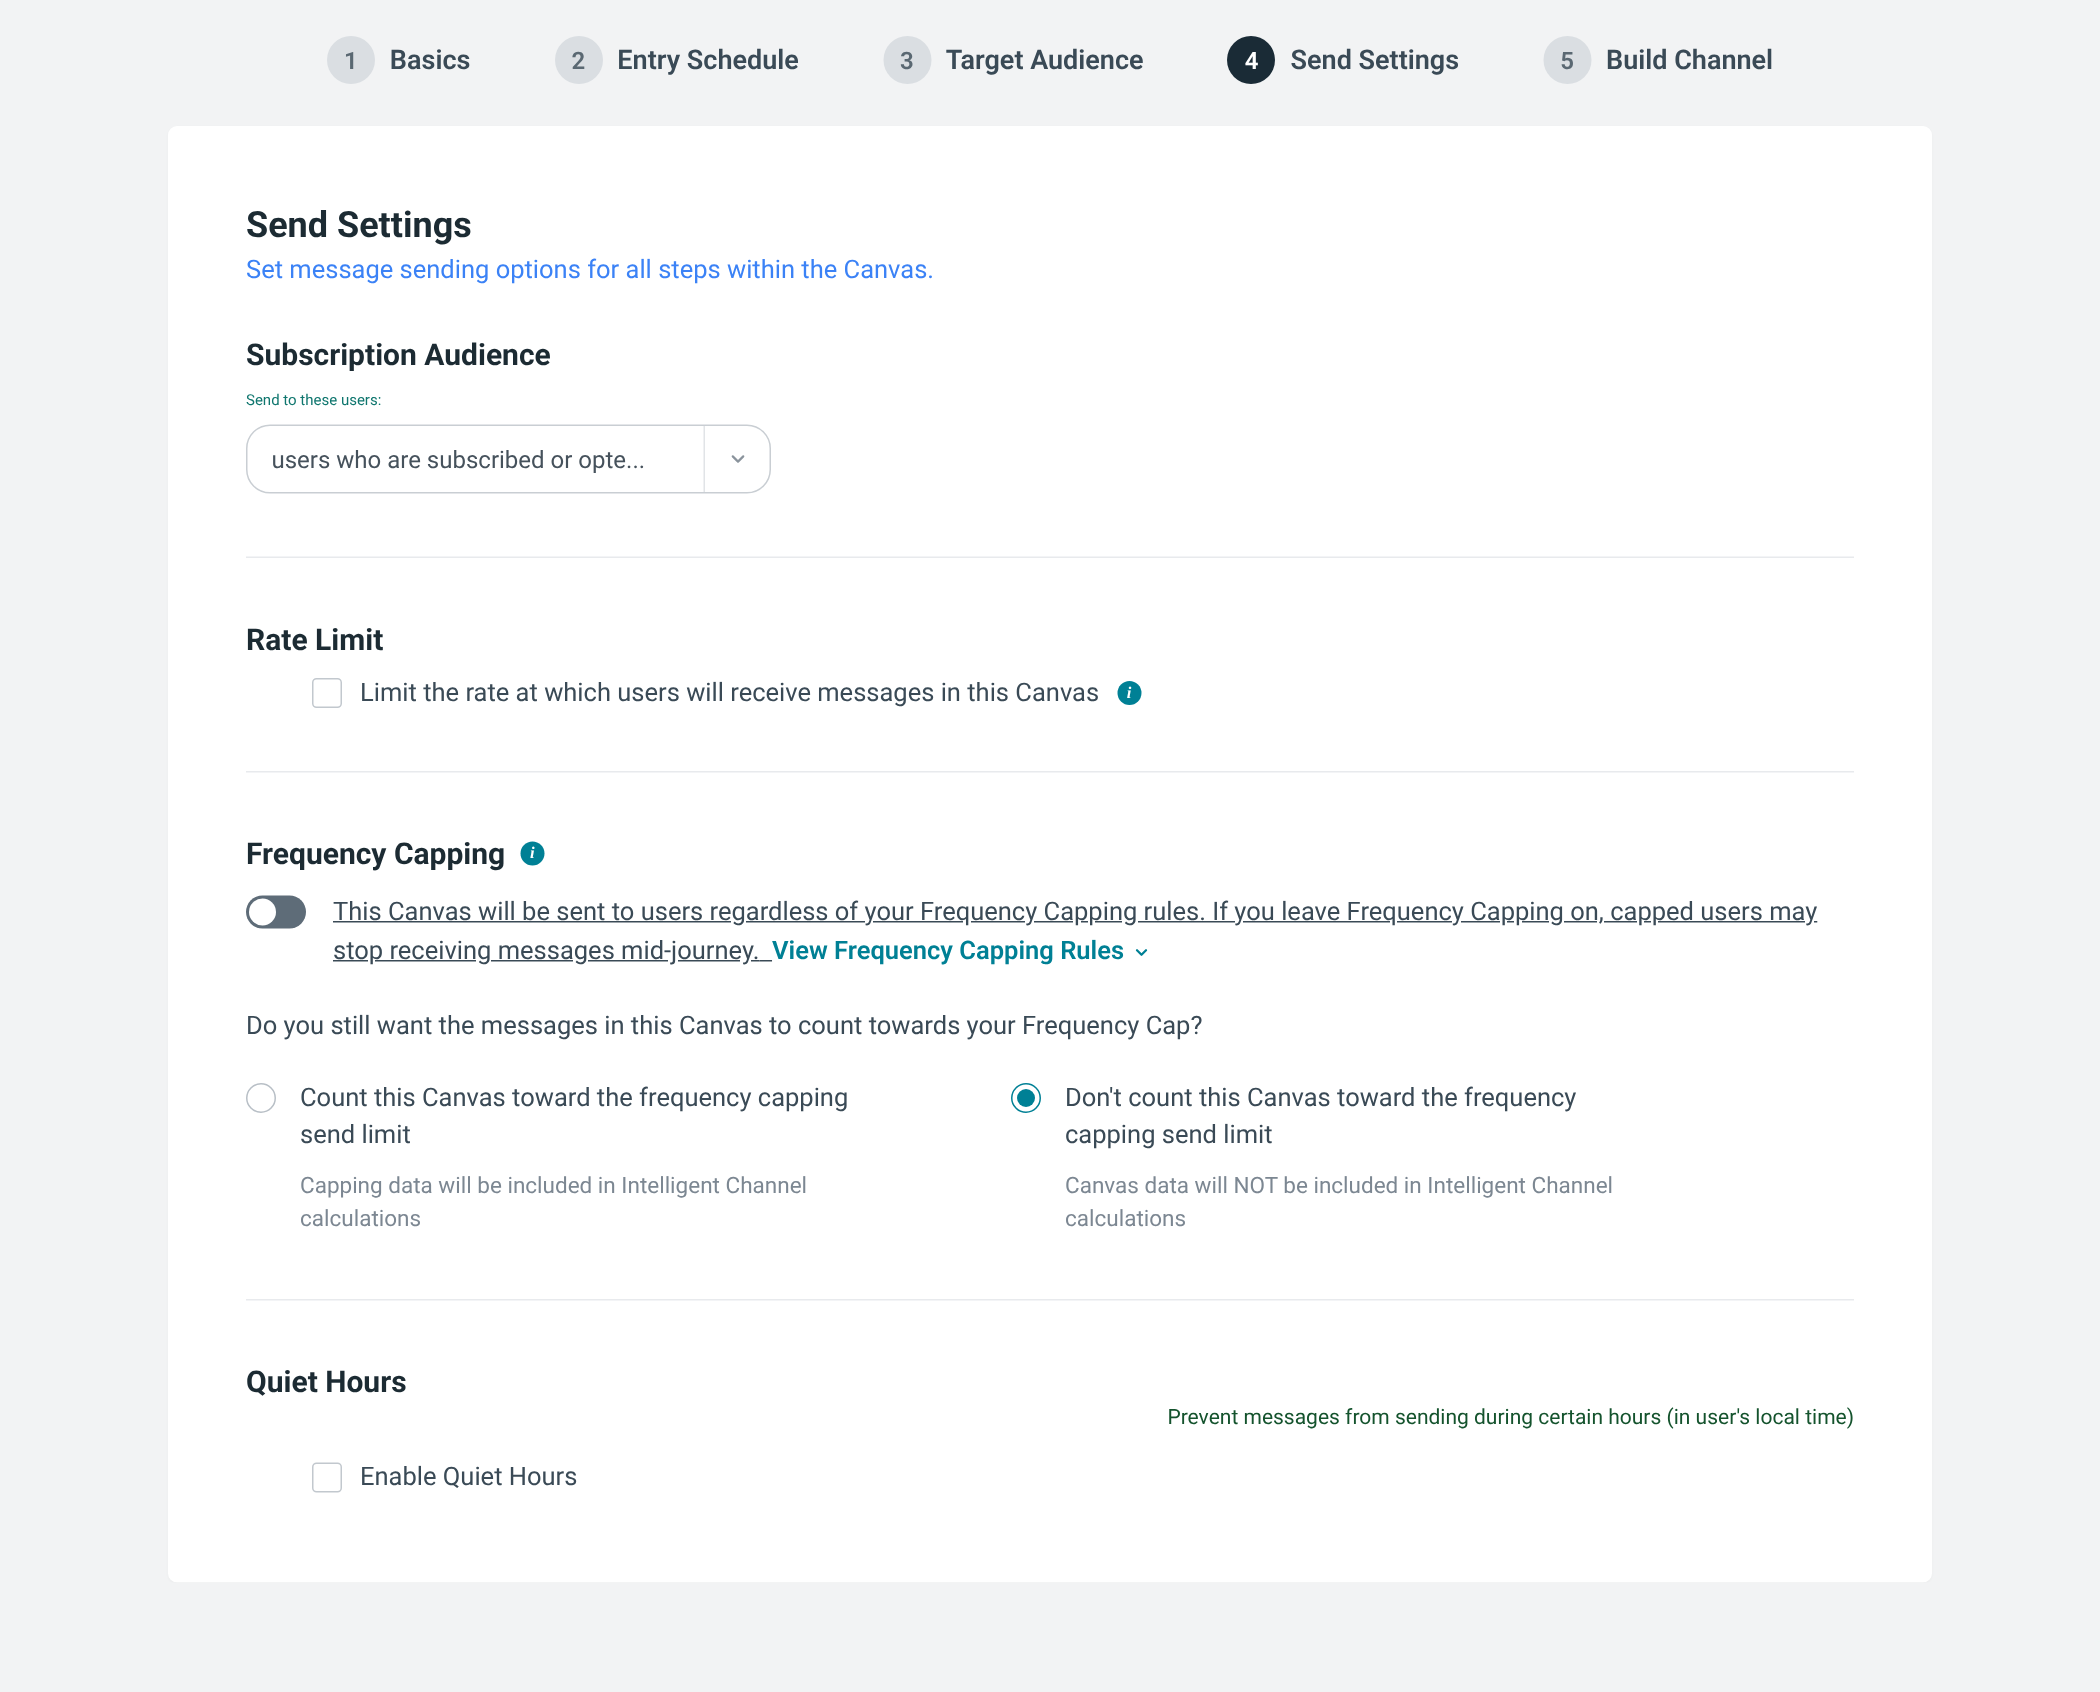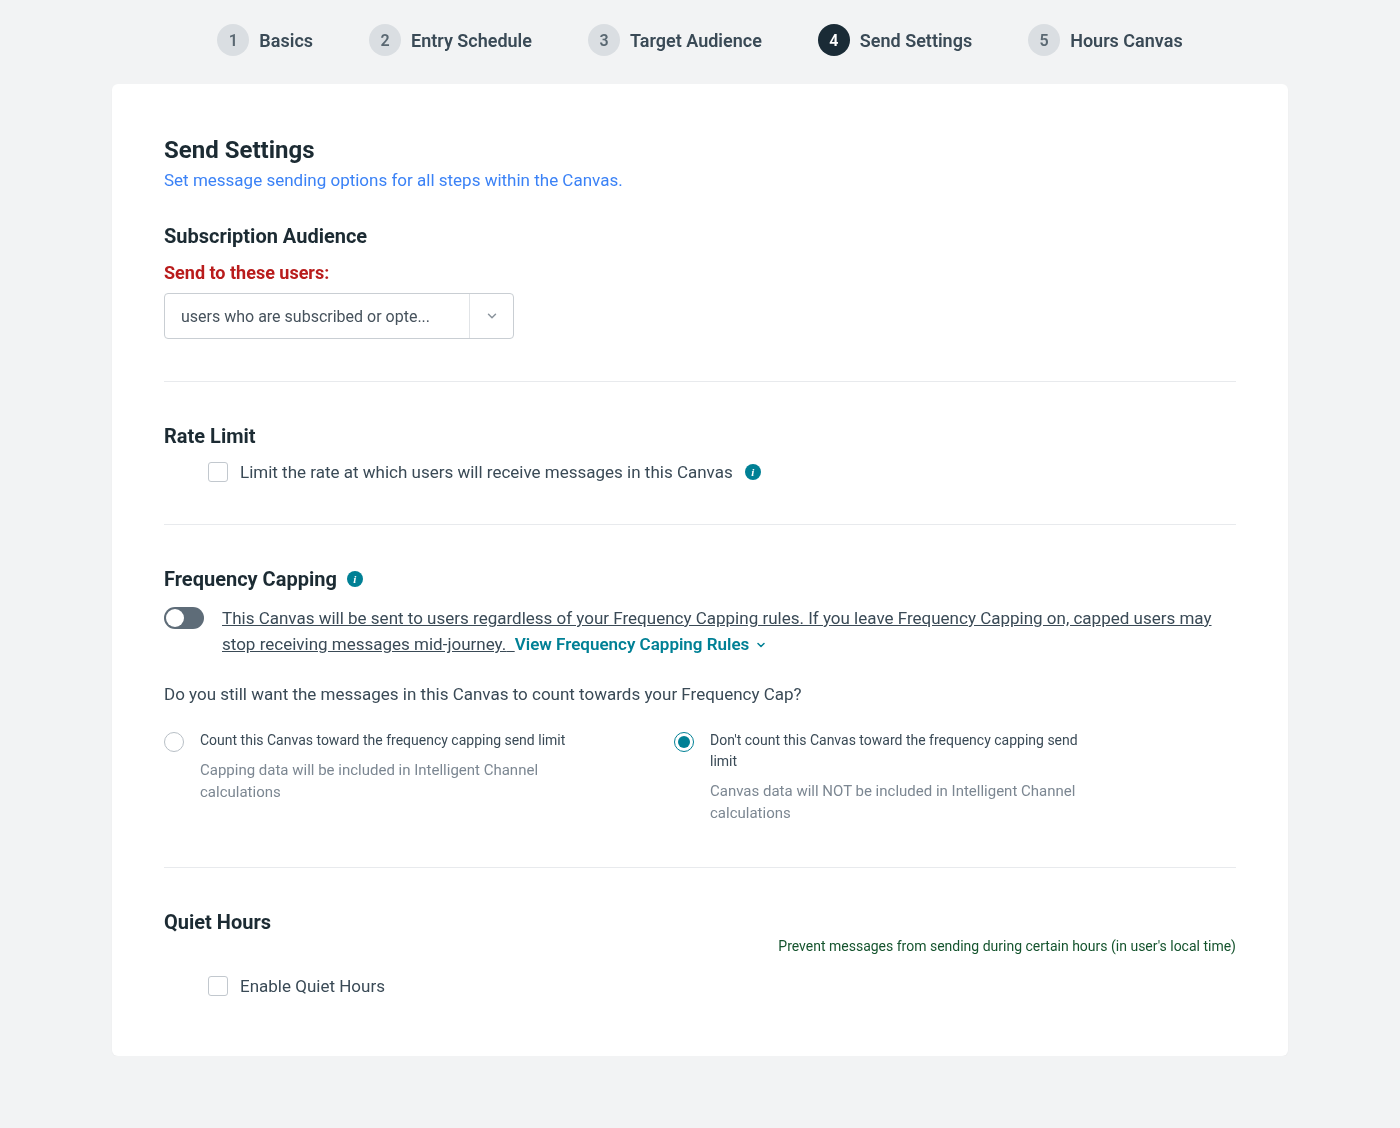--- a/index.html
+++ b/index.html
@@ -64,30 +64,30 @@
 .section-title {
   font-size: 20px;
   font-weight: 700;
   color: #1c2b33;
   margin-bottom: 14px;
   display: flex;
   align-items: center;
   gap: 10px;
 }
 .field-label {
-  font-size: 18px;
-  font-weight: 700;
-  color: #b91c1c;
+  font-size: 10px;
+  font-weight: 400;
+  color: #0f766e;
   margin-bottom: 10px;
 }
 .select {
   display: flex;
   align-items: center;
   border: 1px solid #c9ced3;
-  border-radius: 4px;
+  border-radius: 16px;
   width: 350px;
   height: 46px;
   background: #fff;
   cursor: pointer;
 }
 .select-value {
   flex: 1;
   padding: 0 16px;
   font-size: 16px;
   color: #46525c;
@@ -212,21 +212,21 @@
   border-color: #008095;
 }
 .radio.selected::after {
   content: "";
   width: 12px;
   height: 12px;
   border-radius: 50%;
   background: #008095;
 }
 .radio-label {
-  font-size: 14px;
+  font-size: 17px;
   color: #3a4a56;
   line-height: 1.5;
   margin-bottom: 8px;
 }
 .radio-help {
   font-size: 15px;
   color: #7c8792;
   line-height: 1.5;
 }
 .section-subtitle {
@@ -255,21 +255,21 @@
   <div class="step">
     <div class="step-circle">3</div>
     <div class="step-label">Target Audience</div>
   </div>
   <div class="step active">
     <div class="step-circle">4</div>
     <div class="step-label">Send Settings</div>
   </div>
   <div class="step">
     <div class="step-circle">5</div>
-    <div class="step-label">Hours Canvas</div>
+    <div class="step-label">Build Channel</div>
   </div>
 </div>
 
 <div class="card">
   <h1 class="page-title">Send Settings</h1>
   <p class="page-subtitle">Set message sending options for all steps within the Canvas.</p>
 
   <h2 class="section-title">Subscription Audience</h2>
   <div class="field-label">Send to these users:</div>
   <div class="select">

